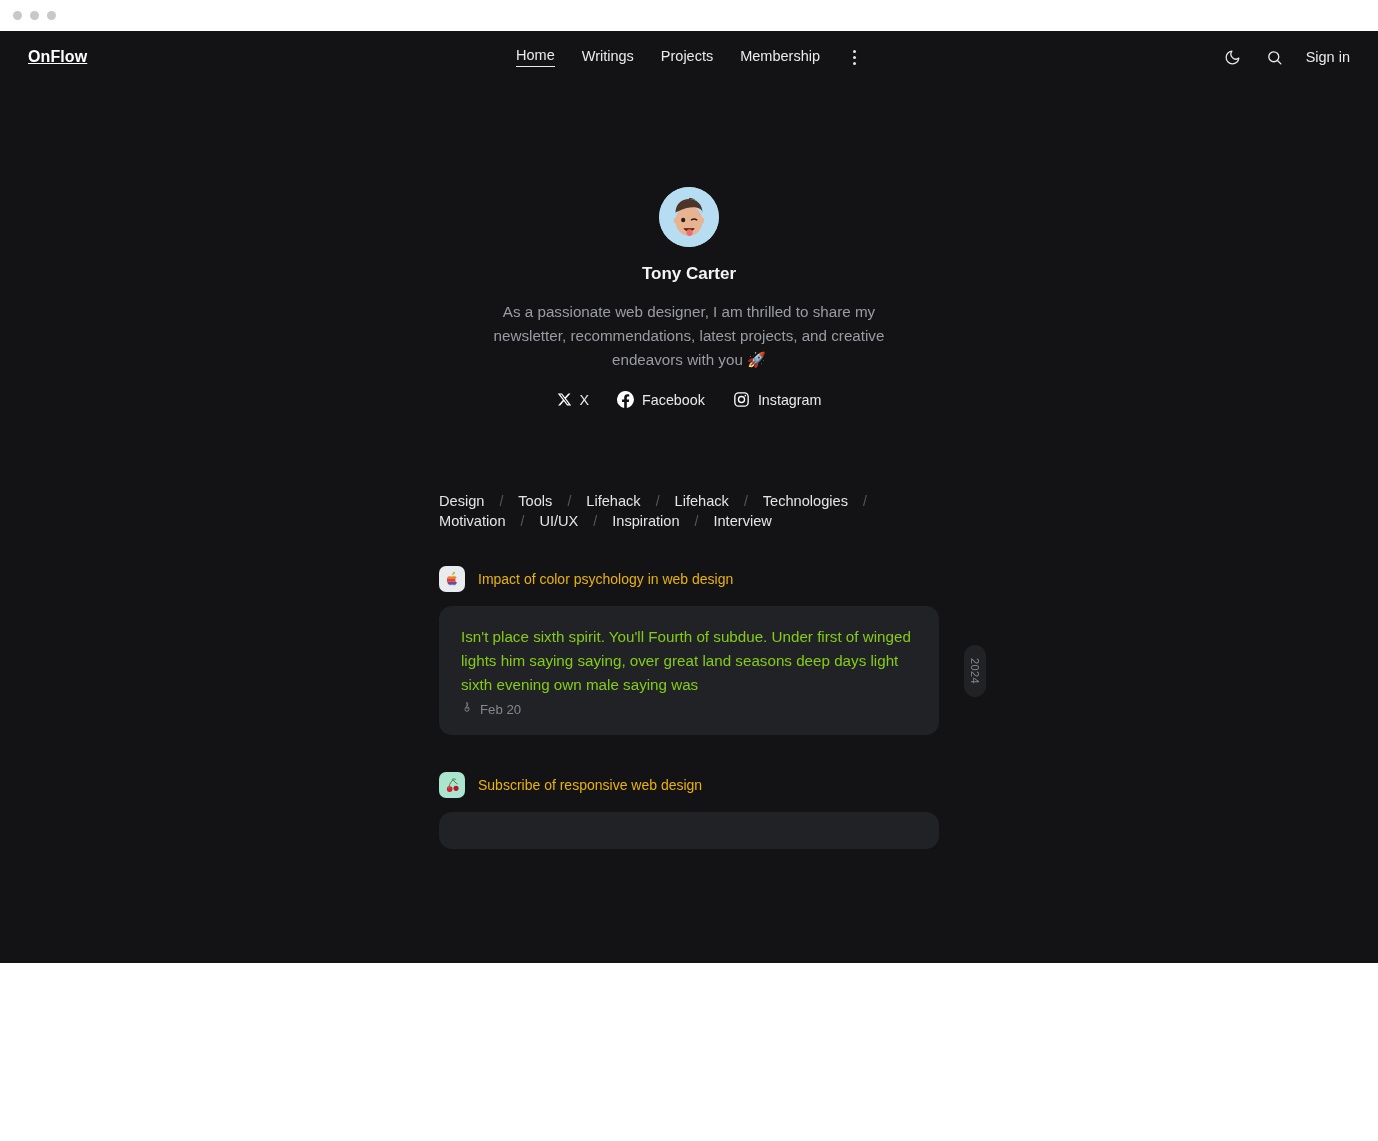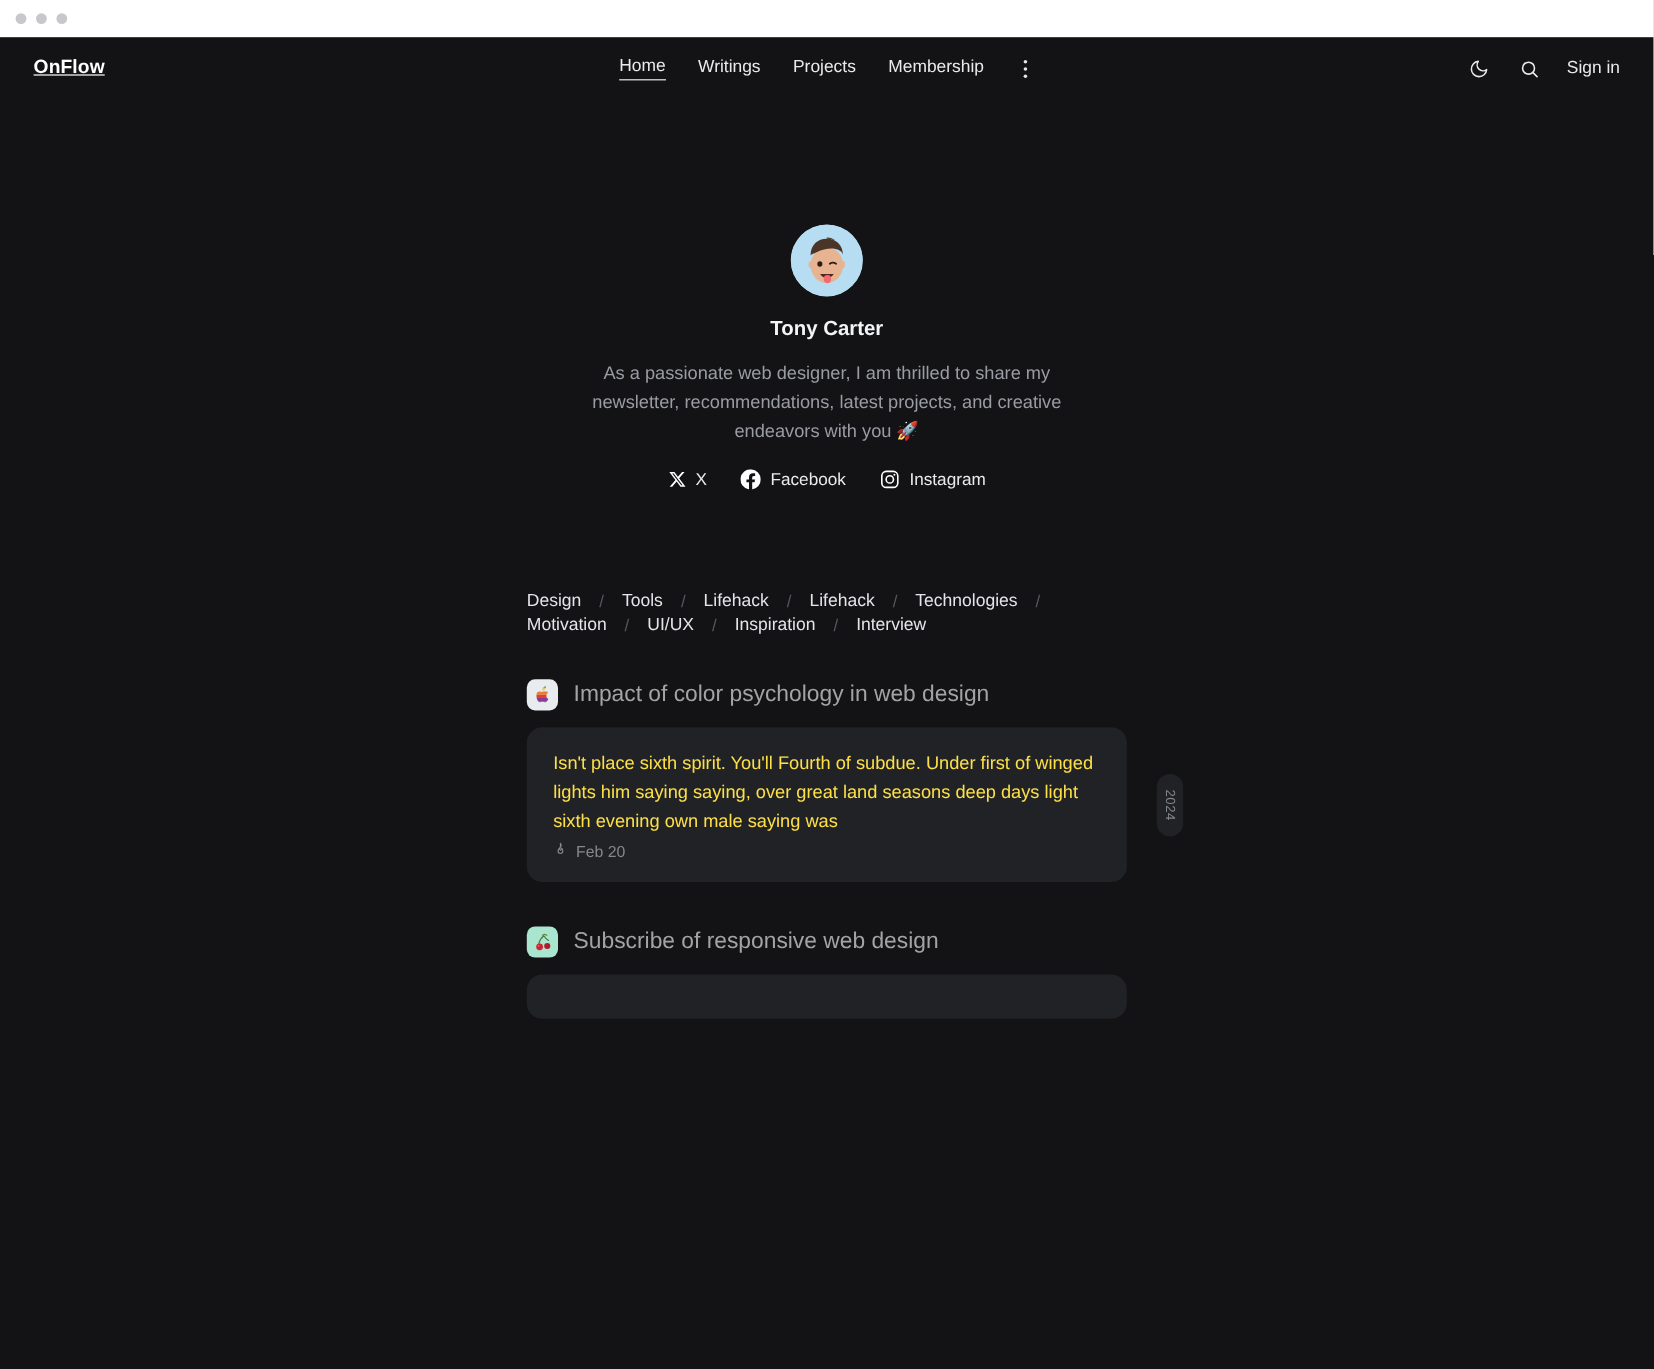--- a/index.html
+++ b/index.html
@@ -17,21 +17,21 @@
     background: #ffffff;
     display: flex;
     align-items: center;
     padding-left: 13px;
     gap: 8px;
   }
   .dot { width: 9px; height: 9px; border-radius: 50%; background: #c6c8cb; }
 
   
   .page {
-    height: 1110px;
+    height: 932px;
     background: #131316;
     overflow: hidden;
     position: relative;
   }
 
   
   .site-header {
     height: 52px;
     display: flex;
     align-items: center;
@@ -203,33 +203,33 @@
   }
   .post-emoji {
     width: 26px; height: 26px;
     border-radius: 7px;
     display: flex;
     align-items: center;
     justify-content: center;
     flex: none;
   }
   .post-title {
-    color: #a3a3a3;
-    font-size: 19px;
+    color: #eab308;
+    font-size: 14px;
     font-weight: 500;
   }
   .post-card {
     margin-top: 14px;
     background: #212225;
     border-radius: 13px;
     padding: 19px 22px 18px;
     position: relative;
   }
   .post-body {
-    color: #fde047;
+    color: #84cc16;
     font-size: 15.2px;
     line-height: 24px;
   }
   .post-meta {
     margin-top: 4px;
     display: flex;
     align-items: center;
     gap: 7px;
     color: #85878e;
     font-size: 13.2px;

